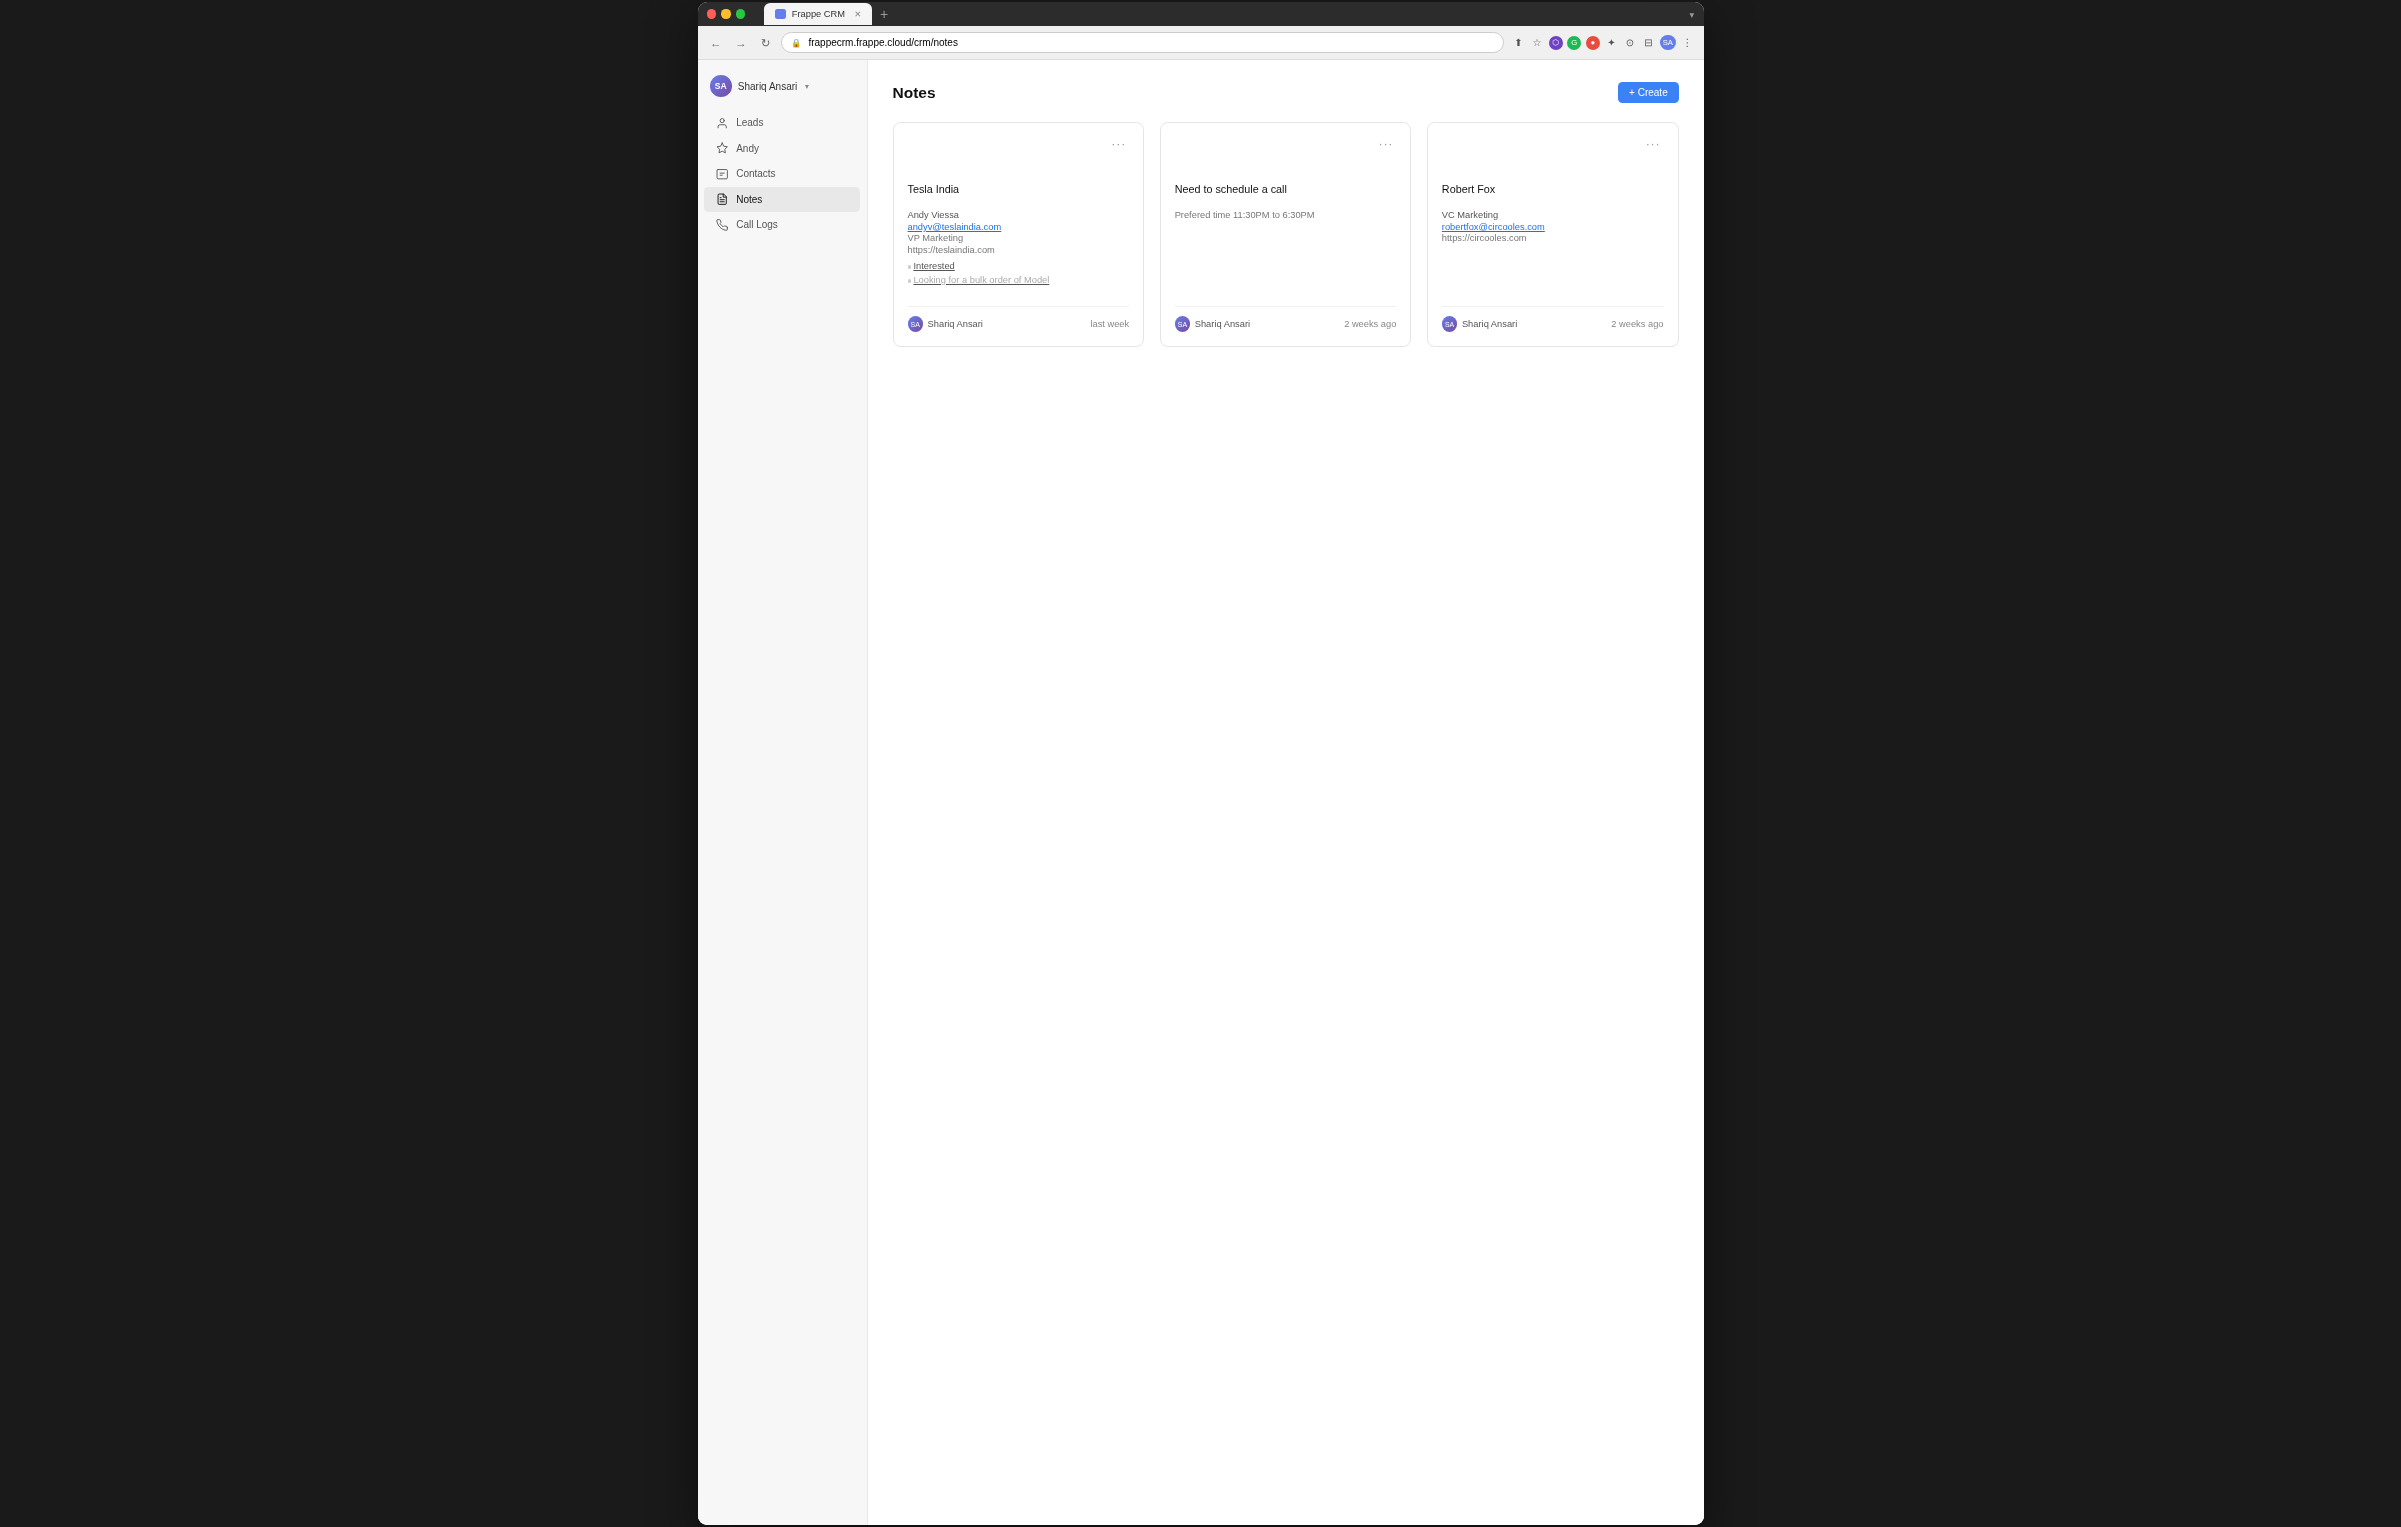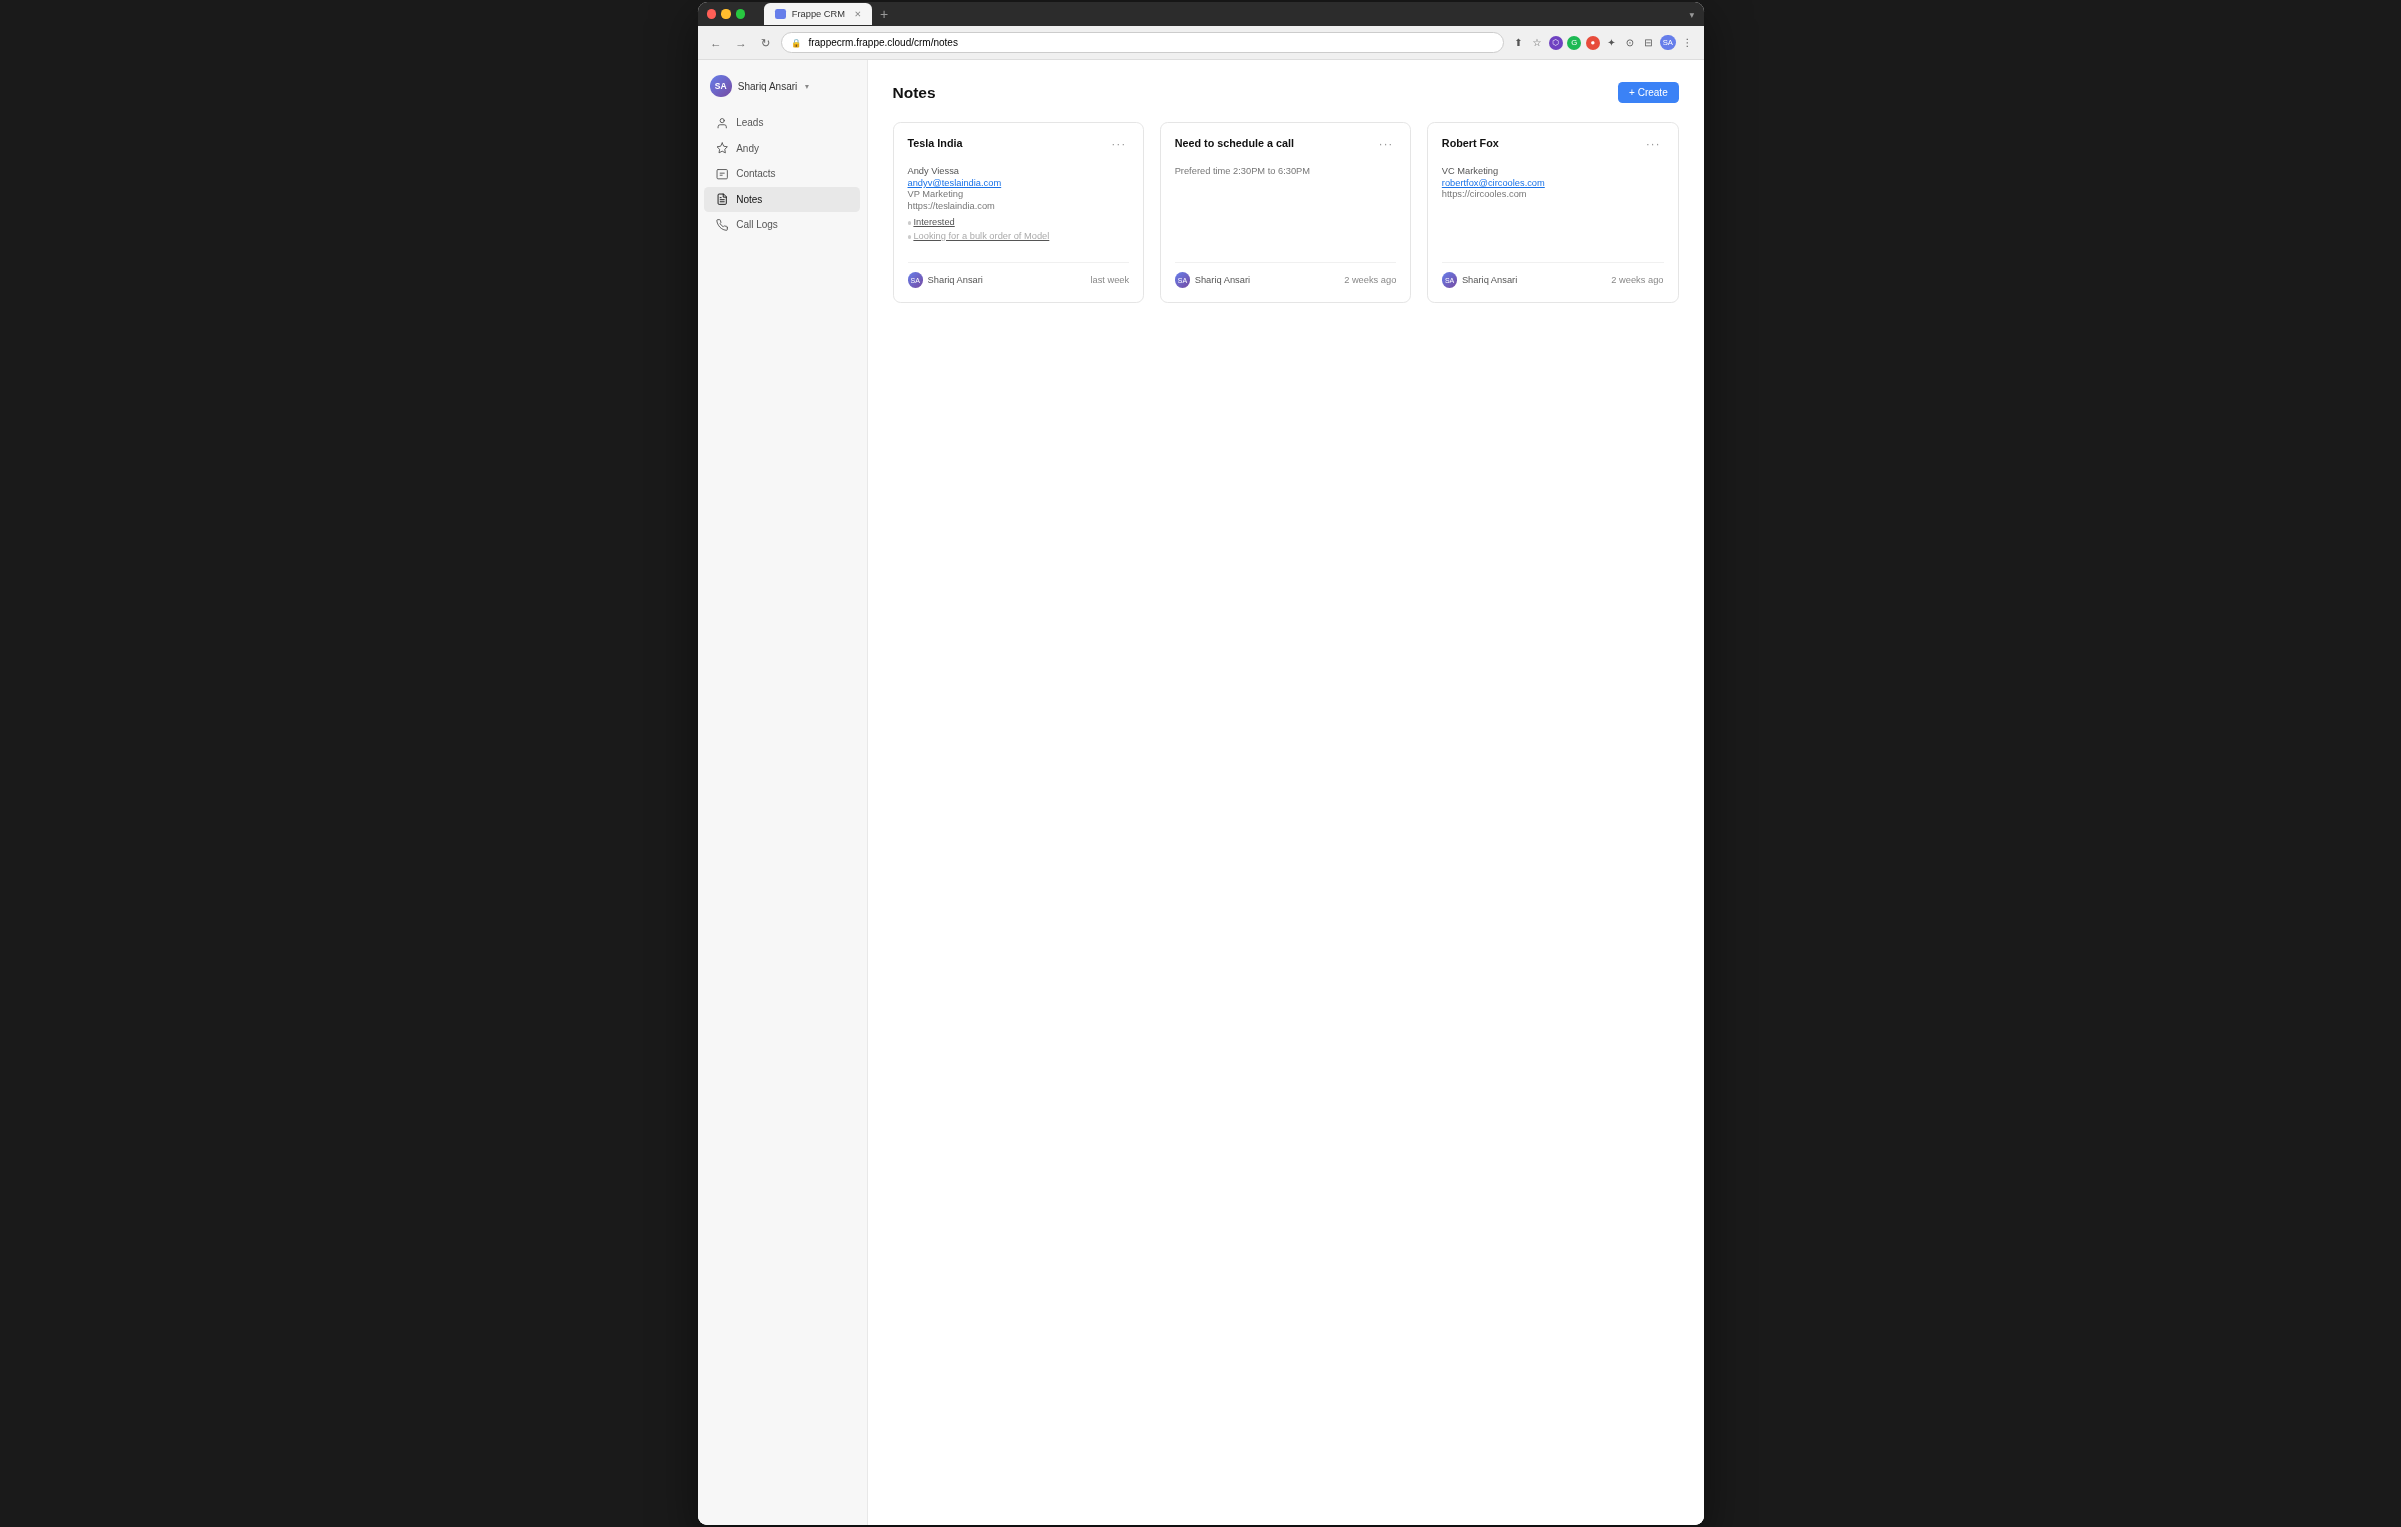--- a/index.html
+++ b/index.html
@@ -151,21 +151,21 @@
       padding: 14px;
       background: #fff;
       display: flex;
       flex-direction: column;
       gap: 0;
       cursor: pointer;
       transition: box-shadow 0.15s;
     }
 
     .note-card-header { display: flex; align-items: flex-start; justify-content: space-between; margin-bottom: 7.7px; }
-    .note-title { font-size: 10.8px; font-weight: 700; color: #111; }
+    .note-title { font-size: 10.8px; font-weight: 400; color: #111; margin-top: 46px; }
     .note-menu-btn { color: #999; cursor: pointer; font-size: 12.4px; letter-spacing: 0.8px; padding: 0 3.1px; }
 
     .note-subtitle { font-size: 9.3px; color: #555; margin-bottom: 1.5px; }
     .note-link { font-size: 9.3px; color: #1a73e8; text-decoration: underline; cursor: pointer; margin-bottom: 1.5px; }
     .note-meta-text { font-size: 9.3px; color: #777; margin-bottom: 1.5px; }
 
     .note-body { margin: 7.7px 0; flex: 1; }
     .note-body-text { font-size: 9.3px; color: #777; }
     .note-bullet { display: flex; align-items: flex-start; gap: 2px; font-size: 9.3px; color: #555; margin: 4px 0; text-decoration: underline; }
     .bullet-dot { width: 3.9px; height: 3.9px; border-radius: 50%; background: #ccc; margin-top: 3.9px; flex-shrink: 0; }
@@ -324,21 +324,21 @@
             <span class="note-time">last week</span>
           </div>
         </div>
 
         <div class="note-card">
           <div class="note-card-header">
             <span class="note-title">Need to schedule a call</span>
             <span class="note-menu-btn">···</span>
           </div>
           <div class="note-body">
-            <div class="note-body-text">Prefered time 2:30PM to 6:30PM</div>
+            <div class="note-body-text">Prefered time 11:30PM to 6:30PM</div>
           </div>
           <div class="note-footer">
             <div class="note-author">
               <div class="author-avatar">SA</div>
               <span class="author-name">Shariq Ansari</span>
             </div>
             <span class="note-time">2 weeks ago</span>
           </div>
         </div>
 

